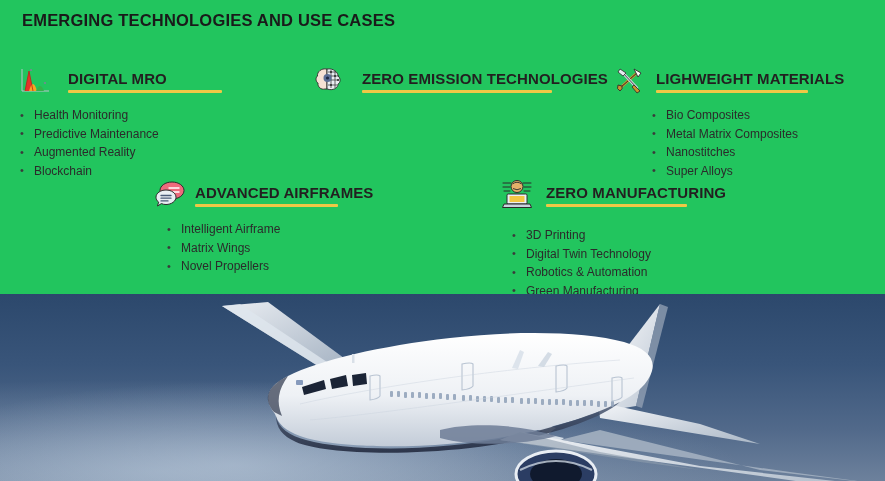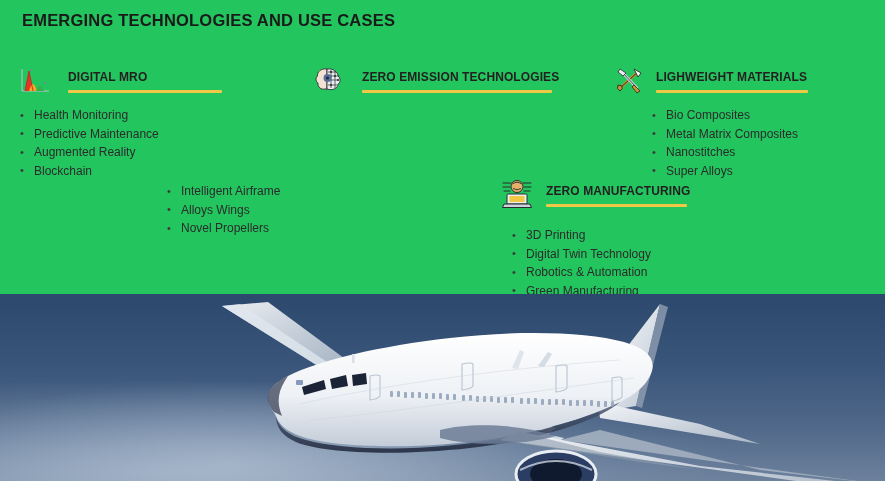--- a/index.html
+++ b/index.html
@@ -47,21 +47,21 @@
     left: 0;
     top: 0;
     width: 34px;
     height: 32px;
   }
   .topic-icon svg { display: block; width: 34px; height: 32px; }
 
   .topic-title {
     position: absolute;
     top: 6px;
-    font-size: 12px;
+    font-size: 15px;
     font-weight: bold;
     color: #231f20;
     letter-spacing: 0.1px;
     white-space: nowrap;
   }
 
   .topic-rule {
     position: absolute;
     height: 3px;
     background: #EFC846;
@@ -202,23 +202,45 @@
     </div>
     <ul class="topic-list" style="margin-left:38px;">
       <li>Bio Composites</li>
       <li>Metal Matrix Composites</li>
       <li>Nanostitches</li>
       <li>Super Alloys</li>
     </ul>
   </div>
 
   <div class="topic" style="left:155px; top:178px; width:260px;">
+    <div class="topic-head">
+      <span class="topic-icon">
+        <svg viewBox="0 0 34 32">
+          <path d="M17 4 C24 4 29 8 29 12.5 C29 17 24 21 17 21 C15.5 21 14 20.8 12.8 20.5
+                   L8.5 23.5 L9.5 19.4 C6.7 17.9 5 15.4 5 12.5 C5 8 10 4 17 4 Z" fill="#EE6A7C" stroke="#2b2b2b" stroke-width="1"></path>
+          <g stroke="#ffffff" stroke-width="1.4" stroke-linecap="round">
+            <line x1="14" y1="10" x2="24" y2="10"></line>
+            <line x1="16" y1="14" x2="24" y2="14"></line>
+          </g>
+          <path d="M11 12 C16.5 12 21 15.2 21 19.2 C21 23.2 16.5 26.5 11 26.5
+                   C9.3 26.5 7.7 26.2 6.4 25.6 L2.5 28 L3.6 24.2 C2 22.8 1 21.1 1 19.2
+                   C1 15.2 5.5 12 11 12 Z" fill="#E9EEF3" stroke="#2b2b2b" stroke-width="1"></path>
+          <g stroke="#4a5b78" stroke-width="1.3" stroke-linecap="round">
+            <line x1="6" y1="17.5" x2="16" y2="17.5"></line>
+            <line x1="6" y1="20.2" x2="16" y2="20.2"></line>
+            <line x1="6" y1="22.9" x2="13" y2="22.9"></line>
+          </g>
+        </svg>
+      </span>
+      <span class="topic-title" style="left:40px;">ADVANCED AIRFRAMES</span>
+      <span class="topic-rule" style="left:40px; top:26px; width:143px;"></span>
+    </div>
     <ul class="topic-list" style="margin-left:10px;">
       <li>Intelligent Airframe</li>
-      <li>Alloys Wings</li>
+      <li>Matrix Wings</li>
       <li>Novel Propellers</li>
     </ul>
   </div>
 
   <div class="topic" style="left:500px; top:178px; width:280px;">
     <div class="topic-head">
       <span class="topic-icon">
         <svg viewBox="0 0 34 32">
           <g stroke="#2b2b2b" stroke-width="1" stroke-linecap="round">
             <line x1="3" y1="5" x2="11" y2="5"></line>

